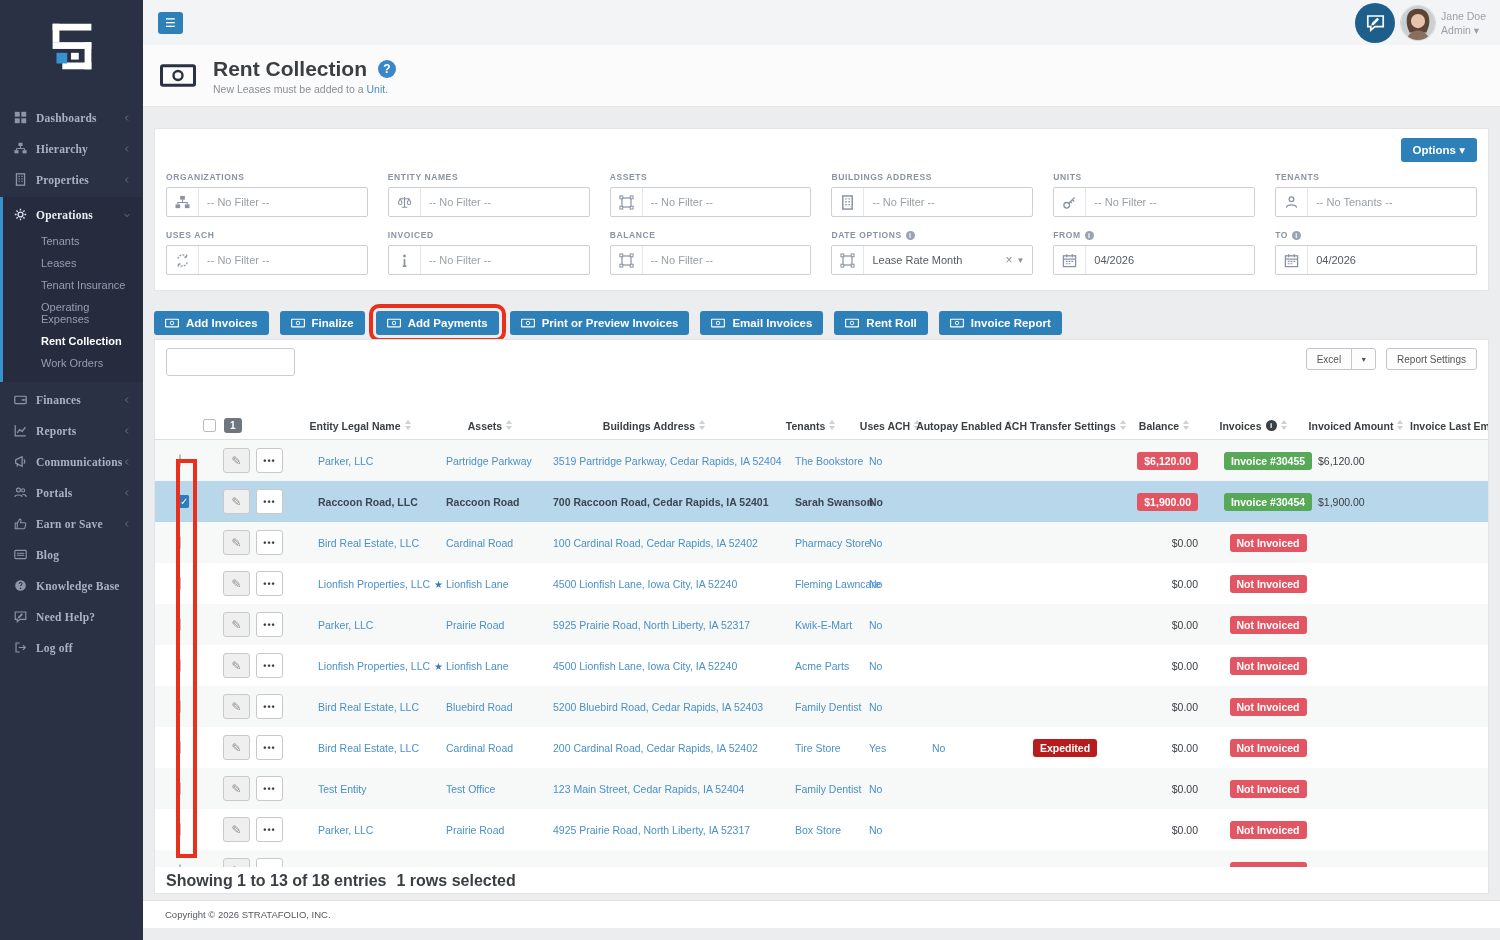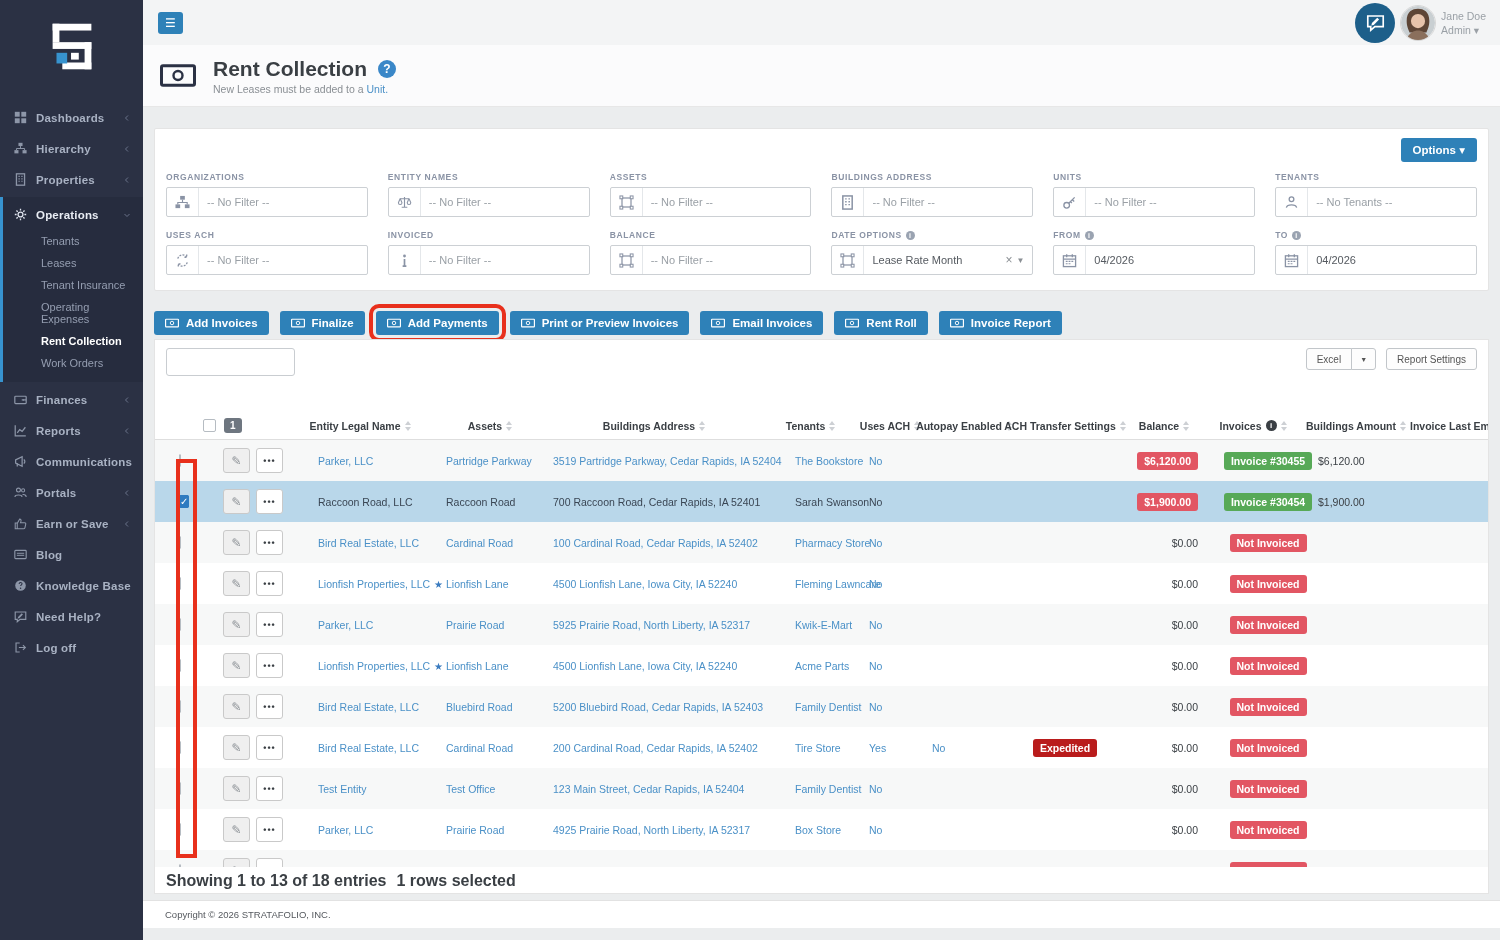--- a/index.html
+++ b/index.html
@@ -5,21 +5,21 @@
   * { box-sizing: border-box; margin: 0; padding: 0; }
   html,body { width:1500px; height:940px; overflow:hidden; }
   body { font-family:"Liberation Sans","DejaVu Sans",sans-serif; background:#ebedee; color:#3a3f44; }
   .app { position:relative; width:1500px; height:940px; display:flex; }
 
   
   .sidebar { width:143px; height:940px; background:#2b3144; flex-shrink:0; z-index:2; }
   .logo { width:62px; height:62px; margin:16px auto 24px; display:block; }
   .nav-item { display:flex; align-items:center; height:31px; padding:0 12px 0 14px; color:#a9b2c3; font-size:11.5px; cursor:pointer; }
   .nav-item .icn { width:13px; height:13px; margin-right:9px; color:#8d96a8; flex-shrink:0; }
-  .nav-item .lbl { font-weight:bold; letter-spacing:.2px; }
+  .nav-item .lbl { font-weight:bold; letter-spacing:.2px;font-family:Liberation Serif, serif; }
   .chv { width:8px; height:8px; margin-left:auto; color:#6f7890; }
   .chv.left { transform:rotate(180deg); }
   .chv.down { transform:rotate(90deg); }
   .ops-block { background:#262c3e; border-left:3px solid #3793cf; padding:2px 0 8px; margin:2px 0; }
   .ops-block .nav-item { padding-left:11px; color:#e9edf4; }
   .ops-block .nav-item .icn { color:#dfe4ee; }
   .subnav { display:flex; flex-direction:column; }
   .subnav-item { padding:5px 8px 5px 38px; font-size:11px; color:#959eb1; cursor:pointer; }
   .subnav-item.active { color:#ffffff; font-weight:bold; }
 
@@ -67,35 +67,35 @@
   .tbl-toolbar { display:flex; align-items:flex-start; padding:2px 11px 0; }
   .search-input { width:129px; height:28px; border:1px solid #c9cdd1; border-radius:3px; font-family:inherit; font-size:11px; padding:0 6px; }
   .toolbar-right { margin-left:auto; display:flex; gap:10px; }
   .btn-sm { height:22px; font-size:10px; color:#555; background:#fdfdfd; border:1px solid #c2c6ca; border-radius:3px; padding:0 10px; display:flex; align-items:center; cursor:pointer; font-family:inherit; }
   .excel-group { display:flex;border-radius:9px; }
   .excel-group .btn-sm:first-child { border-radius:3px 0 0 3px; }
   .excel-group .btn-sm:last-child { border-radius:0 3px 3px 0; margin-left:-1px; font-size:7px; padding:0 8px; }
 
   .grid-row { display:grid; grid-template-columns:48px 82px 150px 110px 218px 95px 64px 84px 118px 80px 98px 108px 1fr; align-items:center; }
   .thead { margin-top:36px; height:28px; border-bottom:1px solid #dedede; font-size:10.5px; font-weight:bold; color:#3a3f44; }
-  .th { justify-self:center; display:flex; align-items:center; gap:4px; white-space:nowrap; cursor:pointer; }
+  .th { justify-self:center; display:flex; align-items:flex-start; gap:4px; white-space:nowrap; cursor:pointer; }
   .th-sel { grid-column:1/3; justify-self:start; display:flex; align-items:center; gap:8px; padding-left:24px; }
   .sort { display:inline-flex; flex-direction:column; gap:2px; }
   .sort i { width:0; height:0; border-left:3.5px solid transparent; border-right:3.5px solid transparent; }
   .sort .up { border-bottom:4px solid #cdd0d4; }
   .sort .dn { border-top:4px solid #cdd0d4; }
   .badge-count { background:#6e7680; color:#fff; font-size:10px; font-weight:bold; border-radius:3px; padding:2px 6px; }
   .info-dark { width:11px; height:11px; border-radius:50%; background:#3a3f44; color:#fff; font-size:8px; line-height:11px; text-align:center; font-weight:bold; font-style:normal; }
 
   .rows-viewport { height:427px; overflow:hidden; }
   .row { height:41px; font-size:10.5px; }
   .row:nth-child(odd) { background:#f7f8f8; }
   .row.sel { background:#b9d7ea; }
   .row .lnk { color:#4a90c7; cursor:pointer; }
-  .row.sel .lnk { color:#3a4654; }
+  .row.sel .lnk { color:#3a4654;font-weight:bold; }
   .cb { width:13px; height:13px; border:1px solid #b6bcc2; border-radius:2px; background:#fff; margin-left:24px; font-size:10px; line-height:12px; text-align:center; color:#fff; cursor:pointer; }
   .cb.on { background:#2e7bc0; border-color:#2e7bc0; }
   .row-btns { display:flex; gap:6px; padding-left:20px; }
   .rb { width:27px; height:25px; border-radius:3px; border:1px solid #c9c9c9; cursor:pointer; font-family:inherit; }
   .rb-edit { background:#efefef; color:#8a8f94; font-size:12px; }
   .rb-more { background:#fff; color:#3a3f44; font-weight:bold; font-size:9px; letter-spacing:1px; }
   .c-entity { padding-left:33px; white-space:nowrap; }
   .c-entity .star { color:#3a7bbf; margin-left:4px; font-size:10px; }
   .c-assets { padding-left:11px; white-space:nowrap; }
   .c-addr { padding-left:8px; white-space:nowrap; }
@@ -665,21 +665,21 @@
           </div>
         <div class="th">
             <span>Invoices</span>
             <span class="info-dark">i</span>
             <span class="sort">
               <i class="up"></i>
               <i class="dn"></i>
             </span>
           </div>
         <div class="th">
-            <span>Buildings Amount</span>
+            <span>Invoiced Amount</span>
             <span class="sort">
               <i class="up"></i>
               <i class="dn"></i>
             </span>
           </div>
         <div class="th">
             <span>Invoice Last Ema</span>
           </div>
       </div>
 

